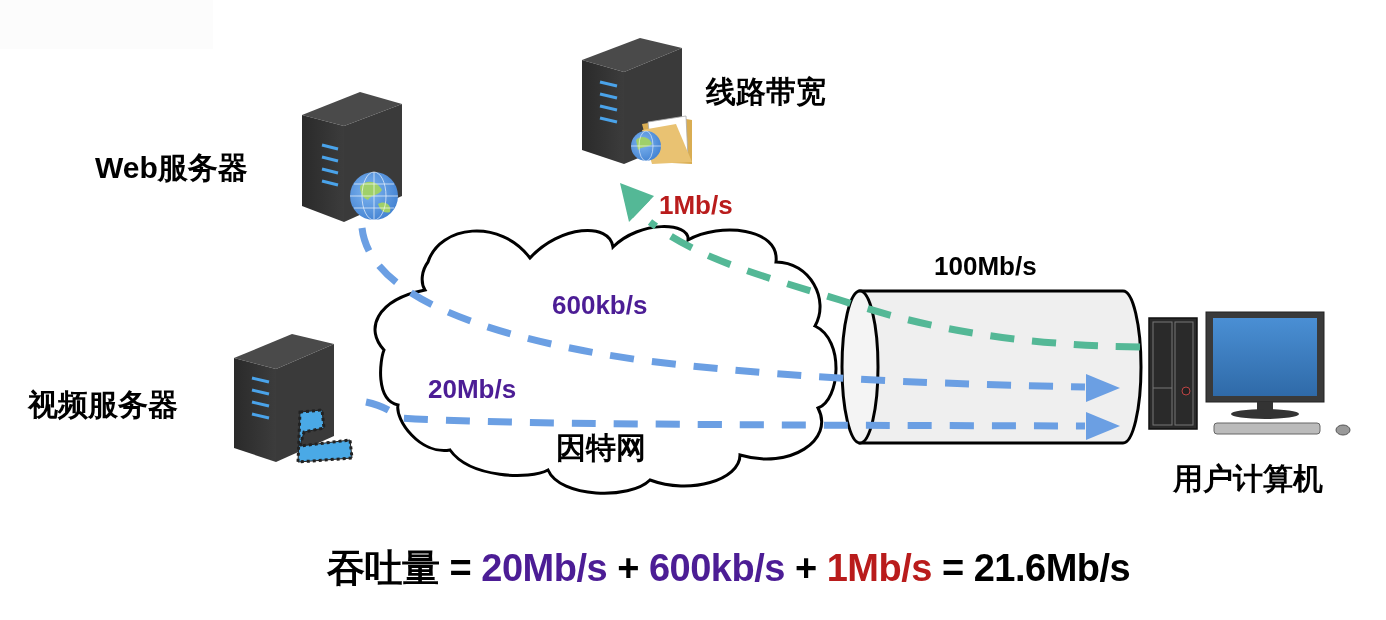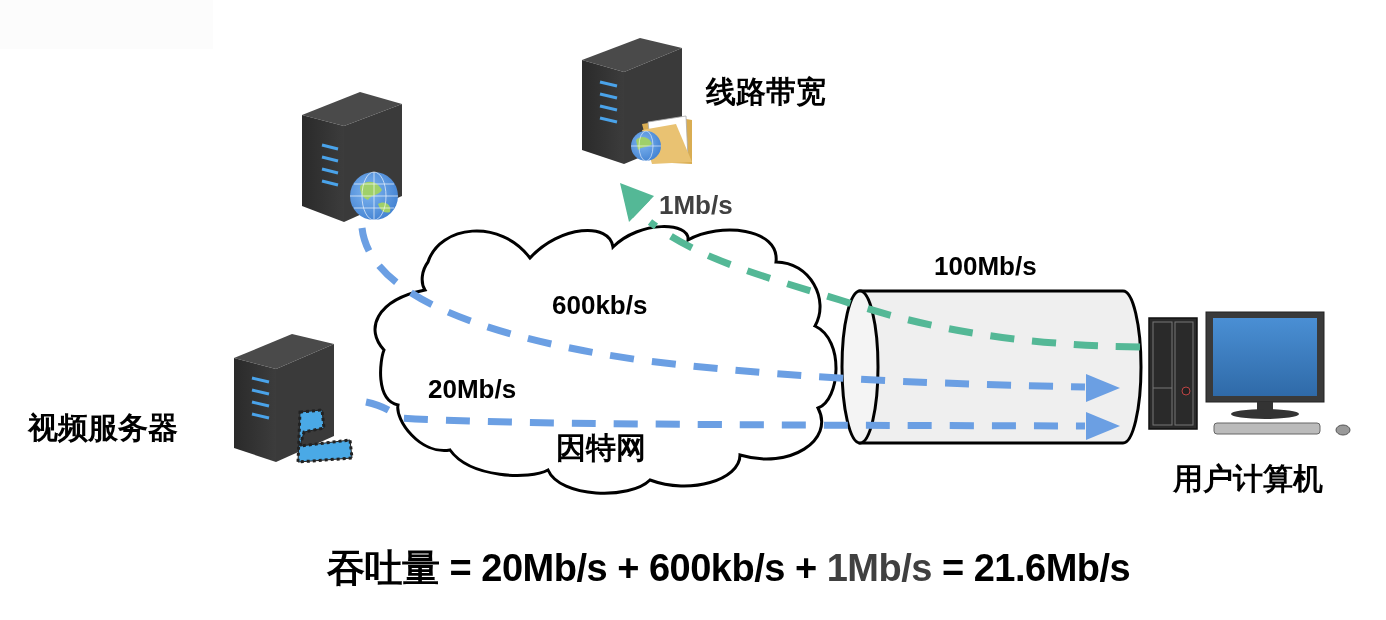--- a/index.html
+++ b/index.html
@@ -1,22 +1,22 @@
 <!DOCTYPE html>
 <html><head>
 <meta charset="utf-8">
 <style>
   html, body { margin:0; padding:0; background:#ffffff; }
   #stage { position:relative; width:1386px; height:620px; overflow:hidden; background:#fff;
            font-family:"Liberation Sans", "DejaVu Sans", sans-serif; }
   .lbl { position:absolute; font-weight:bold; color:#000; white-space:nowrap; font-family:"Liberation Sans","DejaVu Sans",sans-serif; }
   .big { font-size:30px; }
   .rate { font-size:26px; font-weight:bold; position:absolute; white-space:nowrap; font-family:"Liberation Sans",sans-serif; }
-  .blue { color:#000000; }
-  .green { color:#404040; }
+  .blue { color:#4c1d95; }
+  .green { color:#b91c1c; }
   #corner { position:absolute; left:0; top:0; width:213px; height:49px; background:#fcfcfc; }
   #formula { position:absolute; left:313px; top:543px; font-size:38px; font-weight:bold; white-space:nowrap; letter-spacing:-0.5px; font-family:"Liberation Sans","DejaVu Sans",sans-serif;margin-left:14px; }
   svg { position:absolute; left:0; top:0; }
 </style>
 </head>
 <body>
 
 <div id="stage">
   <div id="corner"></div>
 
@@ -140,22 +140,23 @@
         <rect x="1206" y="312" width="118" height="90" fill="#3a3a3a" stroke="#222"></rect>
         <rect x="1213" y="318" width="104" height="78" fill="url(#screen)"></rect>
         <rect x="1257" y="402" width="16" height="10" fill="#333"></rect>
         <ellipse cx="1265" cy="414" rx="34" ry="5" fill="#333"></ellipse>
       </g>
       <rect x="1214" y="423" width="106" height="11" rx="3" fill="#bbbbbb" stroke="#666"></rect>
       <ellipse cx="1343" cy="430" rx="7" ry="5" fill="#999" stroke="#555"></ellipse>
     </g>
   </svg>
 
+  <div class="lbl big" style="left:95px;top:148px;">Web服务器</div>
   <div class="lbl big" style="left:706px;top:72px;">线路带宽</div>
-  <div class="lbl big" style="left:28px;top:408px;">视频服务器</div>
+  <div class="lbl big" style="left:28px;top:385px;">视频服务器</div>
   <div class="lbl big" style="left:556px;top:428px;text-align:right;">因特网</div>
   <div class="lbl big" style="left:1173px;top:459px;text-align:center;">用户计算机</div>
 
   <div class="lbl" style="left:934px;top:251px;font-size:26px;">100Mb/s</div>
 
   <div class="rate blue" style="left:552px;top:290px;">600kb/s</div>
   <div class="rate blue" style="left:428px;top:374px;">20Mb/s</div>
   <div class="rate green" style="left:659px;top:190px;">1Mb/s</div>
 
   <div id="formula">

